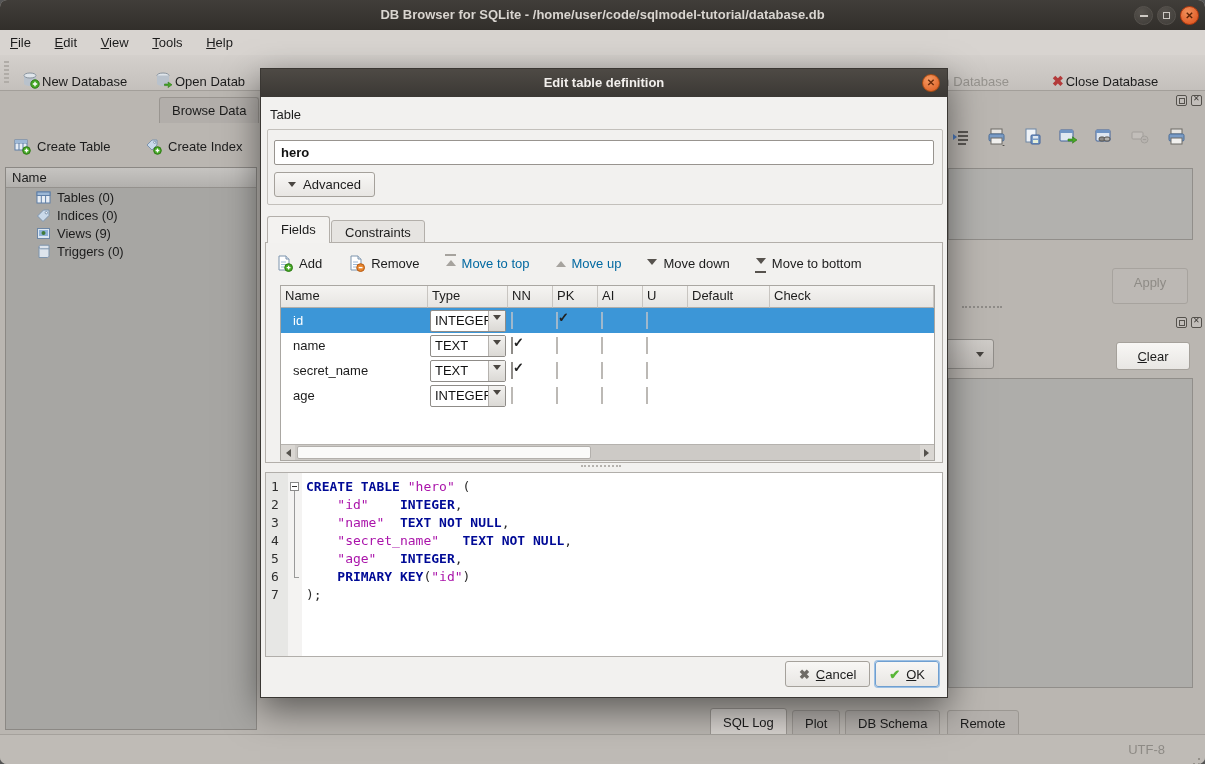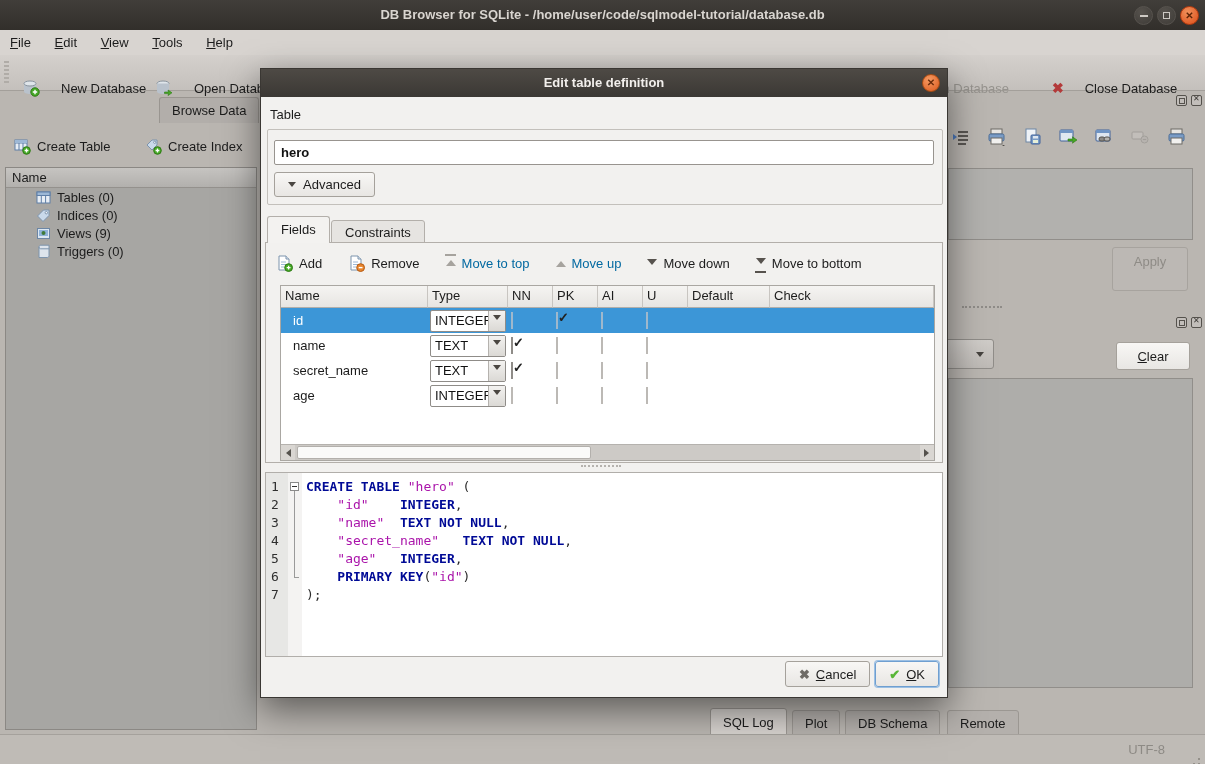--- a/index.html
+++ b/index.html
@@ -1,18 +1,18 @@
 <!DOCTYPE html>
 <html><head>
 <meta charset="utf-8">
 <style>
   html,body{margin:0;padding:0;background:#555;}
   #screen{position:relative;width:1205px;height:764px;overflow:hidden;
     font-family:"Liberation Sans",sans-serif;font-size:13px;color:#1c1c1c;
-    background:#bab6b1;}
+    background:#bab6b1;border-radius:7px;}
   
   .titlebar{position:absolute;left:0;top:0;right:0;height:30px;
     background:linear-gradient(#413e3a,#322f2b);border-bottom:1px solid #26241f;
     color:#d9d5d0;font-weight:bold;text-align:center;line-height:30px;}
   .winbtn{position:absolute;top:6px;width:19px;height:19px;border-radius:50%;
     background:radial-gradient(circle at 38% 30%,#56524d,#3e3b37);
     border:1px solid #57534e;box-sizing:border-box;}
   .winbtn.minimize{right:52px}.winbtn.maximize{right:29px}
   .winbtn.close{right:6px;background:radial-gradient(circle at 38% 30%,#f0915c,#dc4d17);border-color:#b53c10;}
   .winbtn .g{position:absolute;left:0;top:0;right:0;bottom:0;display:flex;align-items:center;justify-content:center;
@@ -22,21 +22,21 @@
   .winbtn.maximize .g::after{content:"";width:7px;height:7px;border:1.5px solid #cdc9c4;box-sizing:border-box;}
   
   .menubar{position:absolute;left:0;top:30px;right:0;height:25px;background:#d8d4d0;line-height:25px;}
   .menu-item{display:inline-block;padding:0 10px;}
   .menu-item::first-letter{text-decoration:underline;}
   
   .toolbar{position:absolute;left:0;top:55px;right:0;height:35px;
     background:linear-gradient(#d4d0cc,#c4c0bc);border-bottom:1px solid #a39f9a;}
   .tb-handle{position:absolute;left:4px;top:6px;width:5px;height:22px;
     background:repeating-linear-gradient(#b0aca7 0 2px,transparent 2px 4px);}
-  .tbtn{position:absolute;top:16px;height:34px;display:flex;align-items:center;gap:21px;}
+  .tbtn{position:absolute;top:0;height:34px;display:flex;align-items:flex-end;gap:2px;}
   .tbtn .lbl{white-space:nowrap;}
   .disabled-text{color:#96938e;}
   
   .mtab{position:absolute;box-sizing:border-box;border:1px solid #999590;border-bottom:none;
     border-radius:3px 3px 0 0;padding:0 12px;line-height:26px;}
   .mtab.active{background:linear-gradient(#d8d4d0,#c9c5c1);z-index:2;}
   .mtab.inactive{background:#b2aeaa;}
   .ltbtn{position:absolute;display:flex;align-items:center;gap:6px;height:24px;}
   .treebox{position:absolute;left:5px;top:167px;width:252px;height:563px;box-sizing:border-box;
     background:#a7a6a3;border:1px solid #8b8884;}
@@ -309,21 +309,21 @@
         <circle cx="13.5" cy="10.5" r="3.5" fill="#b5b2ae" stroke="#8f8c88"></circle>
         <path d="M11.8 10.5h3.4" stroke="#8f8c88" stroke-width="1.2"></path>
       </svg>
     <svg class="ic" width="20" height="18" viewBox="0 0 20 18">
         <rect x="4" y="1" width="11" height="5" fill="#e8e6e2" stroke="#6c6a66"></rect>
         <rect x="2" y="6" width="15" height="7" rx="1.5" fill="#7a9cc6" stroke="#4a6c96"></rect>
         <rect x="4" y="10" width="11" height="6" fill="#f2f1ef" stroke="#6c6a66"></rect>
       </svg>
   </div>
   <div class="sunkbox" style="left:948px;top:168px;width:245px;height:72px"></div>
-  <div class="pbtn disabled" style="left:1112px;top:247px;width:76px;height:44px;line-height:27px">
+  <div class="pbtn disabled" style="left:1112px;top:268px;width:76px;height:36px;line-height:27px">
     <span>Apply</span>
   </div>
   <div class="splitdots" style="left:962px;top:306px"></div>
   <div class="dockbtns" style="left:1176px;top:317px">
     <span class="dock-float"></span>
     <span class="dock-close"></span>
   </div>
   <div class="combostub" style="left:944px;top:339px;width:50px;height:30px"></div>
   <div class="pbtn" style="left:1116px;top:342px;width:74px;height:28px;line-height:27px">
     <span class="ul" style="display:inline-block">Clear</span>

